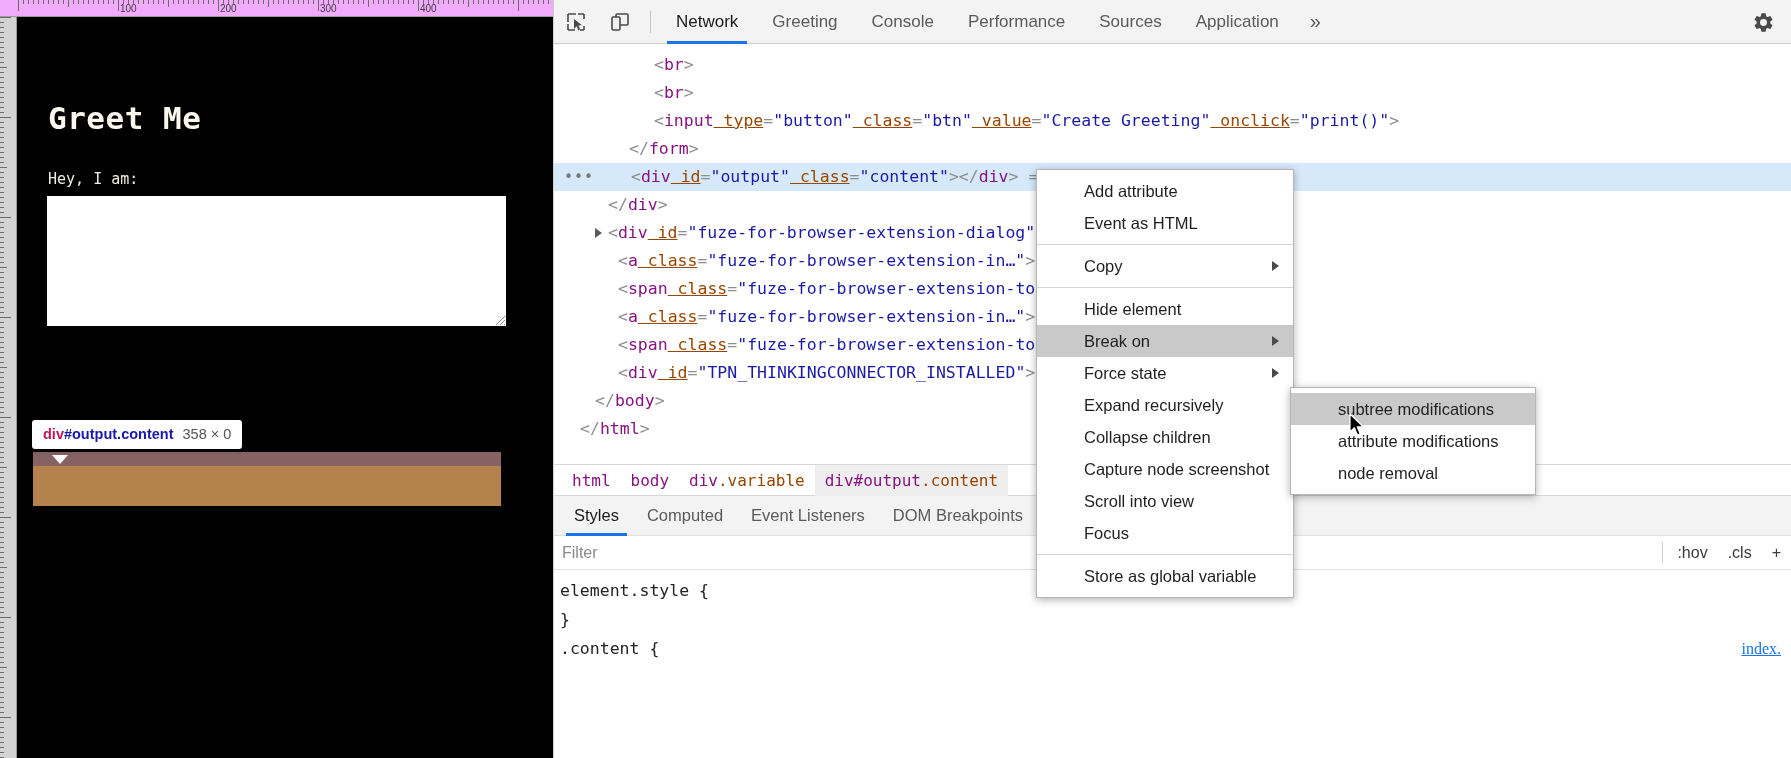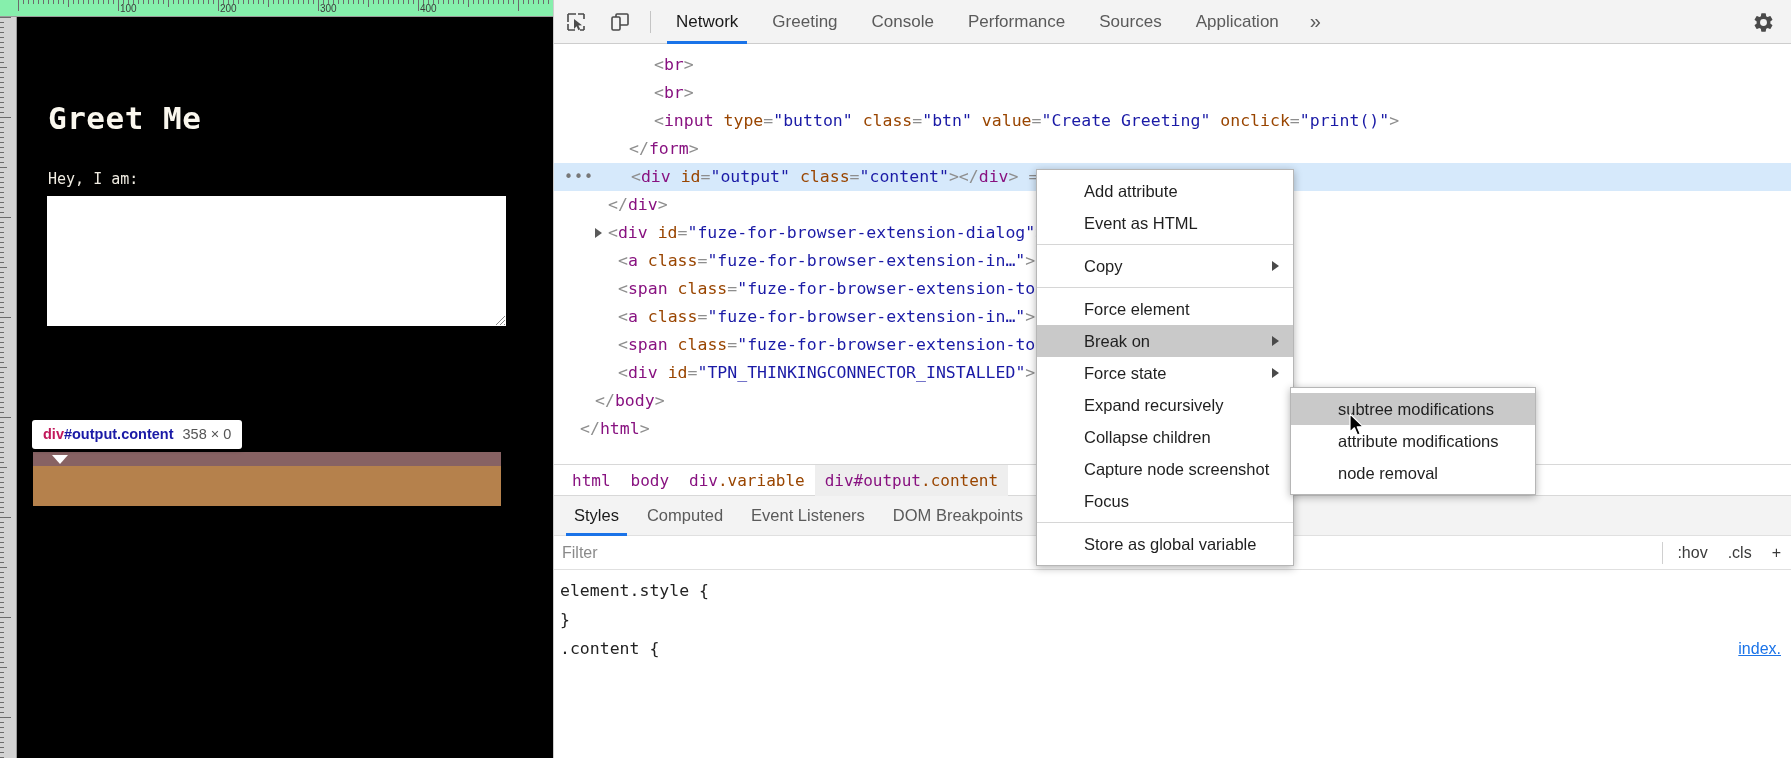--- a/index.html
+++ b/index.html
@@ -14,21 +14,21 @@
   
   #page-pane {
     position: absolute; left: 0; top: 0;
     width: 553px; height: 758px;
     background: #000;
     overflow: hidden;
   }
   #ruler-h {
     position: absolute; left: 0; top: 0;
     width: 553px; height: 17px;
-    background: #86efac;
+    background: #f0abfc;
     border-bottom: 1px solid #9a9a9a;
     overflow: hidden;
   }
   .rtick {
     position: absolute; top: 0; width: 1px; background: #6b6b6b;
   }
   .rtick.minor { height: 4px; }
   .rtick.mid   { height: 7px; }
   .rtick.major { height: 11px; }
   .rlabel {
@@ -198,21 +198,21 @@
   }
   .twisty {
     position: absolute; top: 9px;
     width: 0; height: 0;
     border-left: 7px solid #5a5a5a;
     border-top: 5px solid transparent;
     border-bottom: 5px solid transparent;
   }
   .tk-punct { color: #8e8e8e; }
   .tk-tag   { color: #881280; }
-  .tk-attr  { color: #994500; }
+  .tk-attr  { color: #994500; text-decoration: underline; }
   .tk-val   { color: #1a1aa6; }
   .tk-eq    { color: #8e8e8e; }
   .tk-ref   { color: #8c8c8c; font-style: italic; }
 
   
   #breadcrumb {
     height: 31px;
     border-top: 1px solid #d8d8d8;
     display: flex; align-items: center;
     font-family: "DejaVu Sans Mono", monospace;
@@ -279,21 +279,21 @@
     padding: 6px 0 0 6px;
     color: #222;
     position: relative;
     height: 120px;
     overflow: hidden;
   }
   .rule-sel { color: #222; }
   .rule-brace { color: #222; }
   #source-link {
     position: absolute; right: 10px;
-    font-family: Liberation Sans, sans-serif;
+    font-family: Liberation Serif, serif;
     font-size: 16px; color: #1a73e8;
     text-decoration: underline; cursor: pointer;
   }
 
   
   #ctx-menu {
     position: absolute;
     left: 1036px; top: 169px;
     width: 258px;
     background: #fff;
@@ -758,38 +758,41 @@
       <div class="ctx-item">
         <span>Event as HTML</span>
       </div>
       <div class="ctx-sep"></div>
       <div class="ctx-item">
         <span>Copy</span>
         <span class="ctx-arrow"></span>
       </div>
       <div class="ctx-sep"></div>
       <div class="ctx-item">
-        <span>Force element</span>
+        <span>Hide element</span>
       </div>
       <div class="ctx-item highlight">
         <span>Break on</span>
         <span class="ctx-arrow"></span>
       </div>
       <div class="ctx-item">
         <span>Force state</span>
         <span class="ctx-arrow"></span>
       </div>
       <div class="ctx-item">
         <span>Expand recursively</span>
       </div>
       <div class="ctx-item">
         <span>Collapse children</span>
       </div>
       <div class="ctx-item">
         <span>Capture node screenshot</span>
+      </div>
+      <div class="ctx-item">
+        <span>Scroll into view</span>
       </div>
       <div class="ctx-item">
         <span>Focus</span>
       </div>
       <div class="ctx-sep"></div>
       <div class="ctx-item">
         <span>Store as global variable</span>
       </div>
     </div>
   <div id="ctx-submenu">

